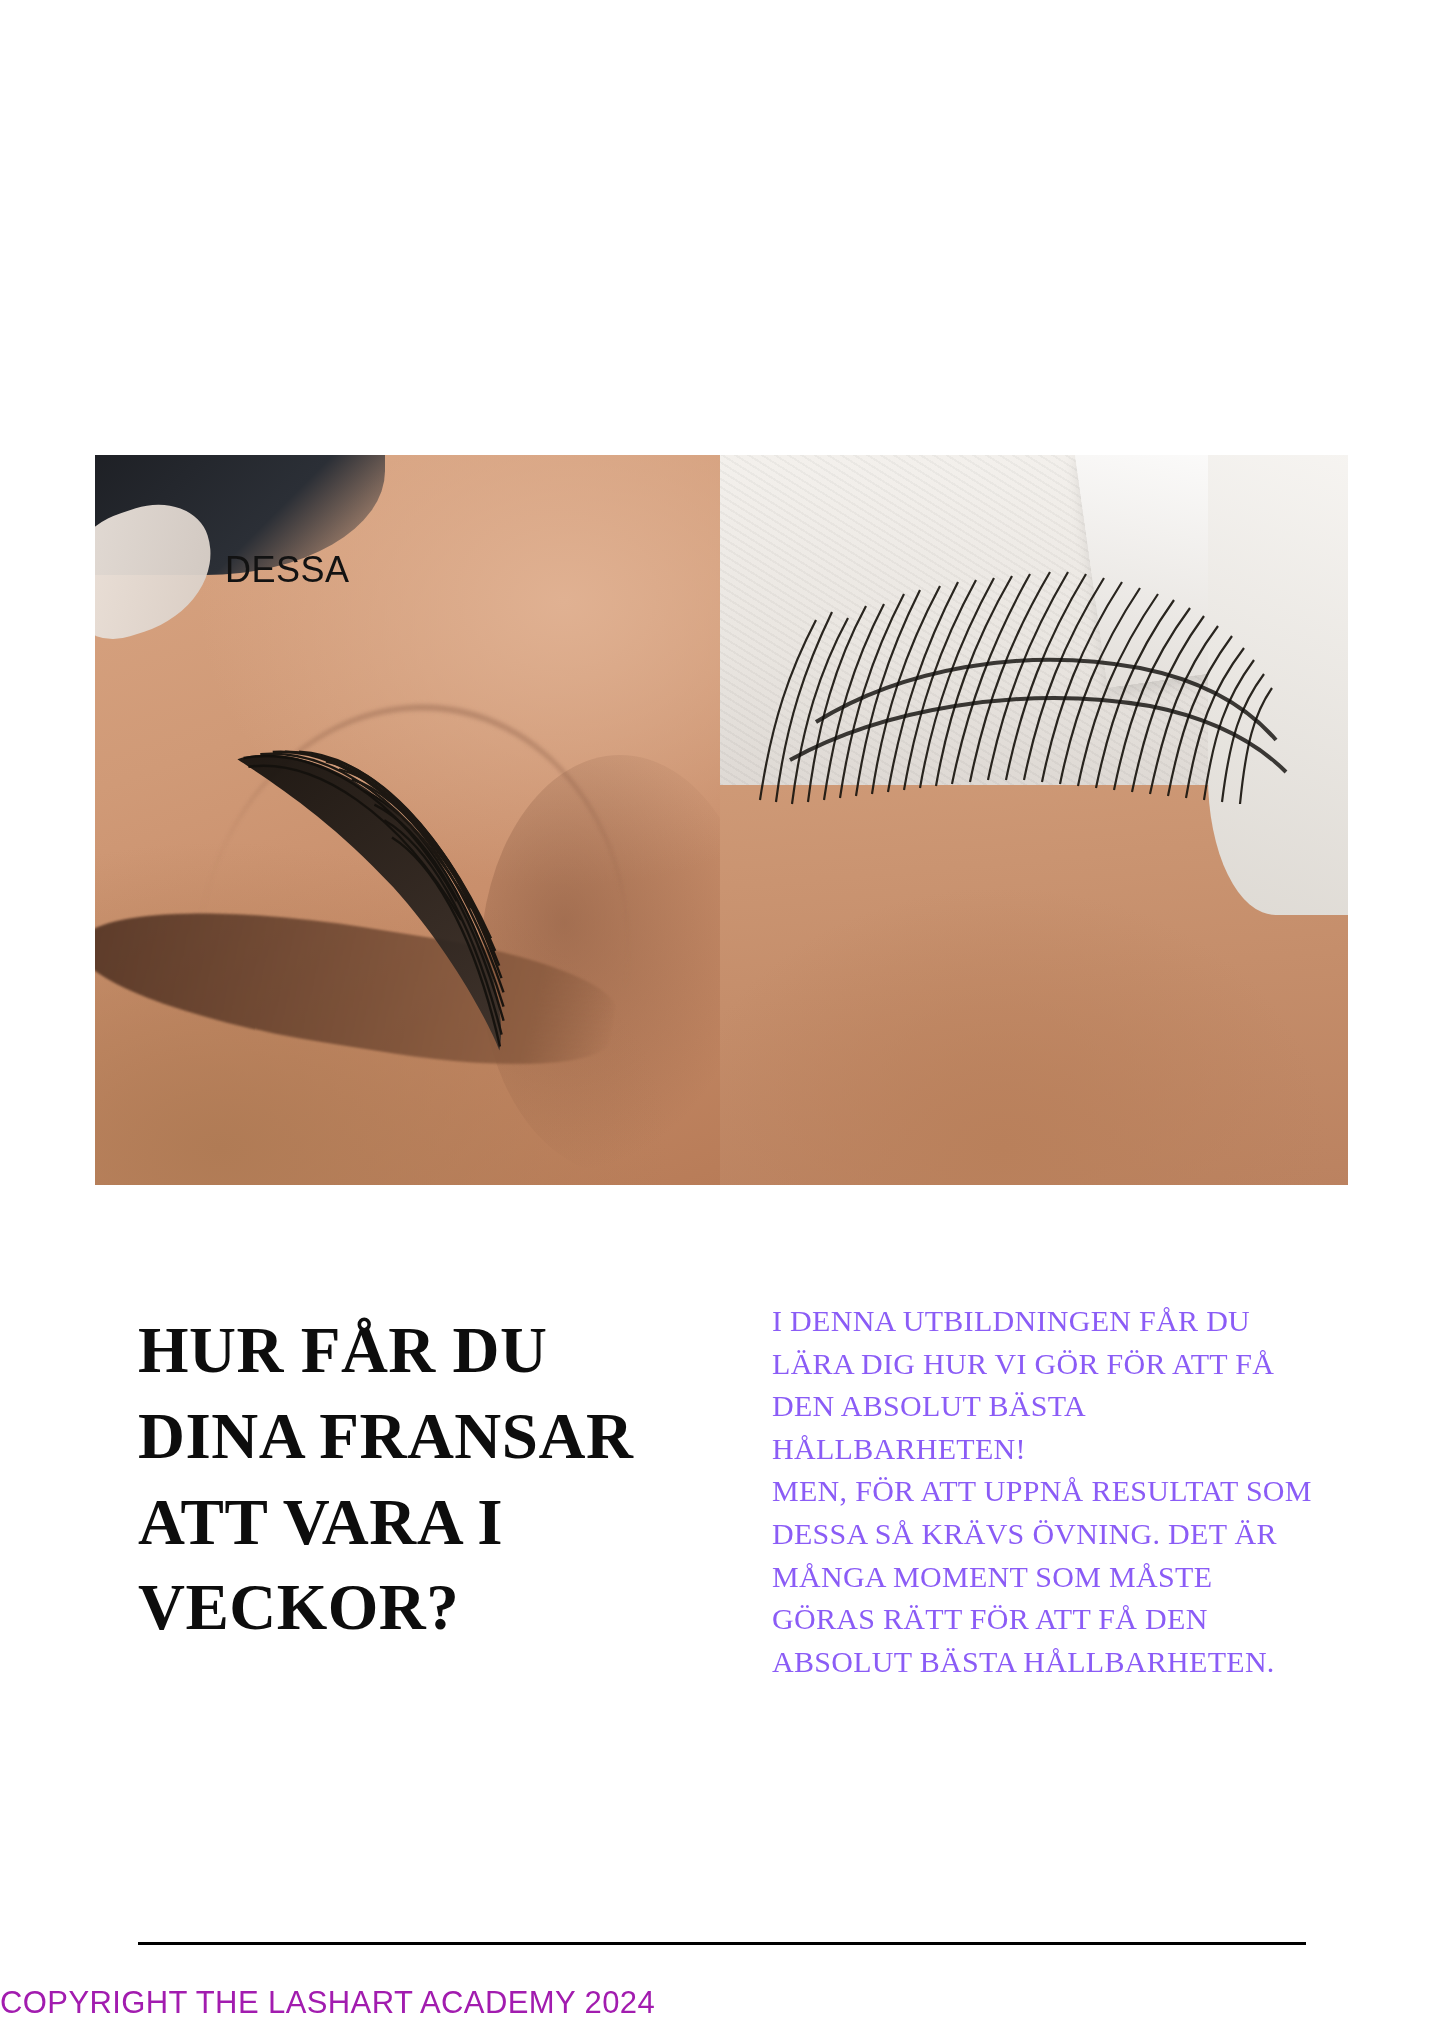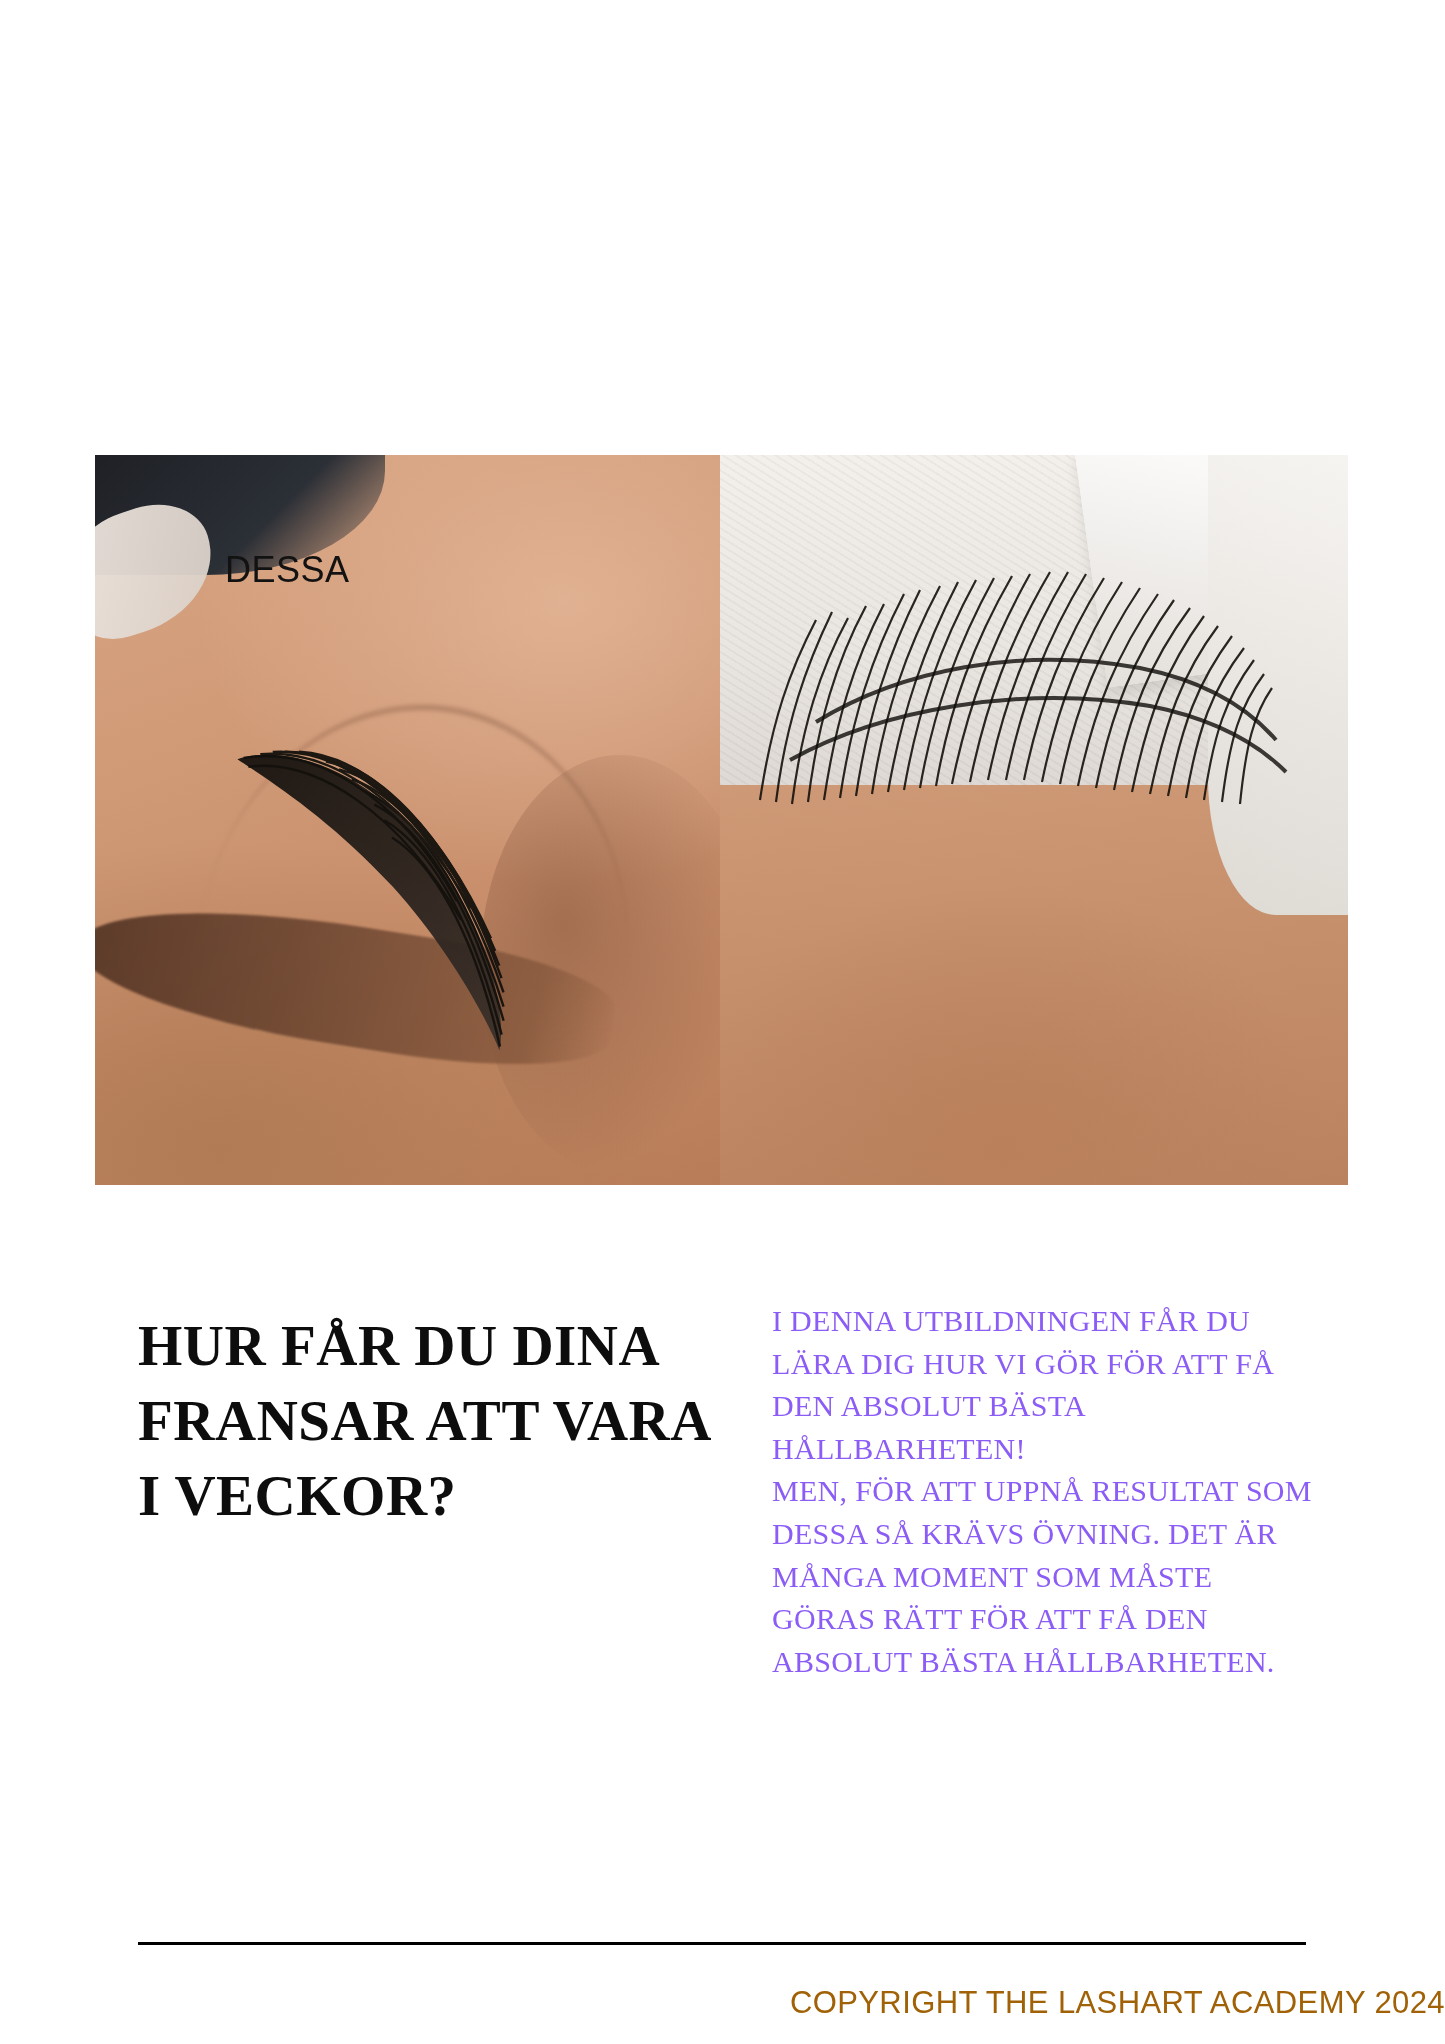--- a/index.html
+++ b/index.html
@@ -187,21 +187,21 @@
   }
 
   
   .headline {
     position: absolute;
     left: 138px;
     top: 1308px;
     width: 590px;
     font-family: "Liberation Serif", serif;
     font-weight: bold;
-    font-size: 57px;
+    font-size: 65px;
     line-height: 1.32;
     letter-spacing: .5px;
     color: #0d0d0d;
     text-transform: uppercase;
   }
   .body-copy {
     position: absolute;
     left: 772px;
     top: 1300px;
     width: 545px;
@@ -221,25 +221,25 @@
     top: 1942px;
     width: 1168px;
     height: 3px;
     background: #000;
   }
   .footer-text {
     position: absolute;
     left: 0;
     right: 0;
     top: 1985px;
-    text-align: right;
+    text-align: left;
     font-family: "Liberation Sans", sans-serif;
     font-size: 31px;
     letter-spacing: .4px;
-    color: #a16207;
+    color: #a21caf;
   }
 </style>
 </head>
 <body>
 
 <div class="page">
 
 
   <div class="image-band">
 

